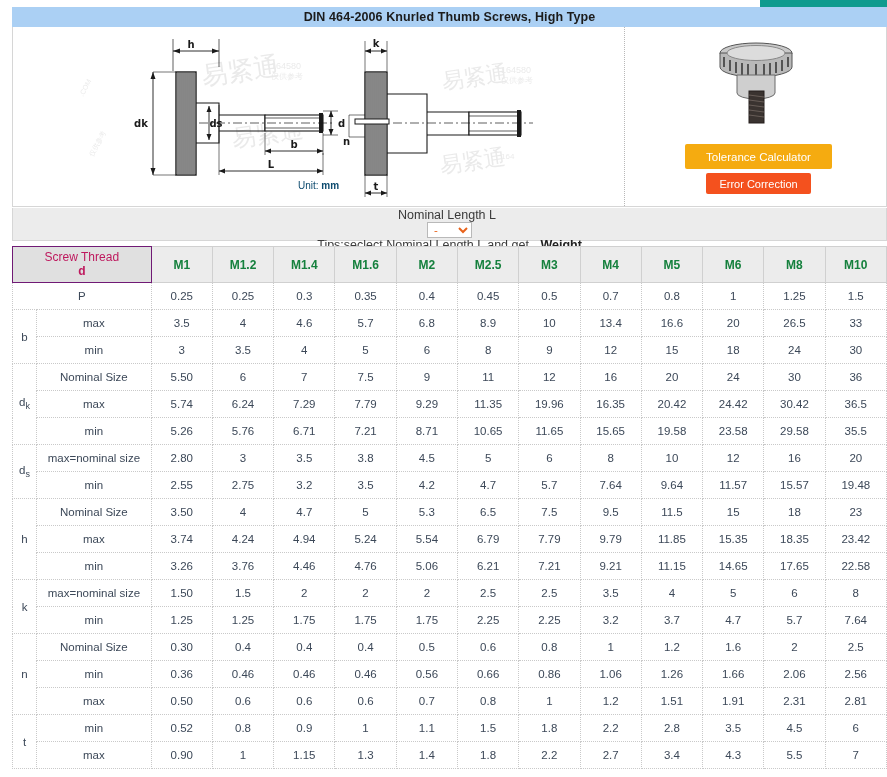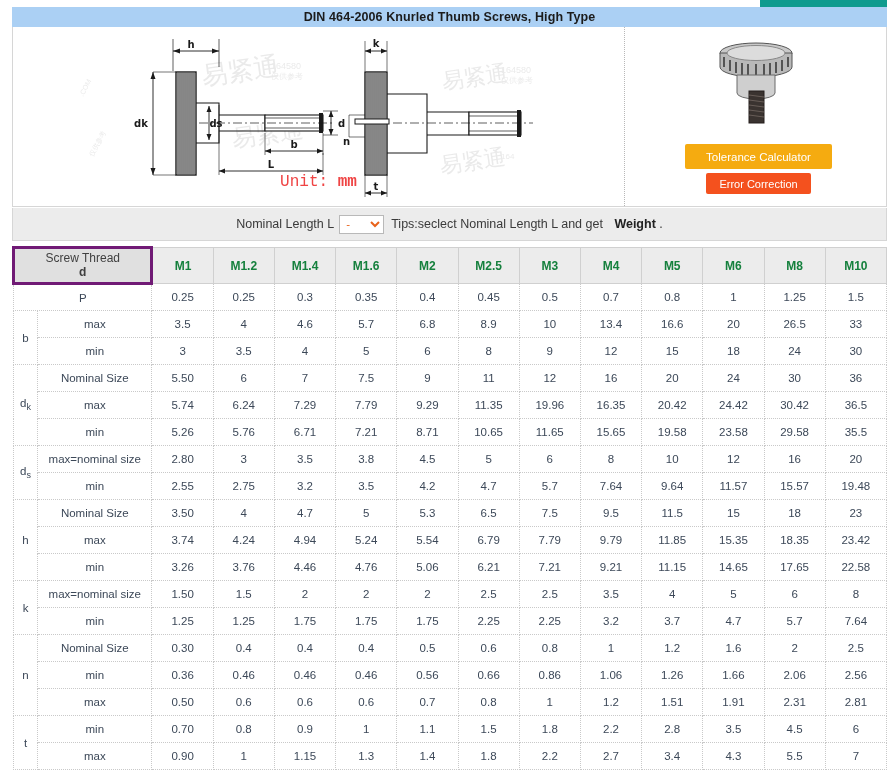--- a/index.html
+++ b/index.html
@@ -45,23 +45,22 @@
     border-right: 1px dotted #b8b8b8;
     position: relative;
   }
   .img-col {
     flex: 1; height: 100%;
     position: relative;
   }
   .unit-label {
     position: absolute; bottom: 15px; left: 0; right: 0;
     text-align: center;
-    font-size: 16px;
-    color: #ef4444;
-    font-family: Liberation Mono, monospace;
+    font-size: 10px;
+    color: #0c4a6e;
   }
   .unit-label b { font-weight: bold; }
 
   .btn-tolerance {
     position: absolute; left: 60px; top: 117px;
     width: 147px; height: 25px;
     background: #f5ab10;
     color: #fff; font-size: 11.5px;
     border: none; border-radius: 2px;
     display: flex; align-items: center; justify-content: center;
@@ -77,22 +76,22 @@
     cursor: pointer;
   }
 
   
   .nl-bar {
     position: absolute; top: 208px; left: 12px;
     width: 875px; height: 33px;
     background: #ececec;
     border: 1px solid #d6d6d6;
     border-top: none;
-    display: flex; align-items: center; justify-content: center;
-    font-size: 12.5px; color: #3a3a3a;
+    display: flex; align-items: center; justify-content: space-between;
+    font-size: 12.5px; color: #3a3a3a; flex-direction: column;
   }
   .nl-bar .lbl { margin-right: 5px; }
   .nl-select {
     width: 45px; height: 19px;
     border: 1px solid #b9b9b9;
     background: #fff;
     color: #e8621a;
     font-size: 11.5px;
     font-family: "Liberation Sans", sans-serif;
     padding: 0 2px;
@@ -117,25 +116,25 @@
     color: #3c4858;
     text-align: center;
     vertical-align: middle;
     font-weight: normal;
     padding: 0;
     height: 27px;
     background: #fff;
   }
   table.spec th.hdr-main {
     background: #e0e0e0;
-    color: #404040;
+    color: #be185d;
     font-size: 12px;
     height: 36px;
     line-height: 1.15;
-    border: 3px solid #701a75;
+    border: 1px solid #701a75;
   }
   table.spec th.hdr-size {
     background: #ececec;
     color: #15803d;
     font-weight: bold;
     font-size: 12px;
     height: 36px;
     border: 1px solid #d0d0d0;
   }
   td.sym {
@@ -631,21 +630,21 @@
             <td class="val">1</td>
             <td class="val">1.2</td>
             <td class="val">1.51</td>
             <td class="val">1.91</td>
             <td class="val">2.31</td>
             <td class="val">2.81</td>
           </tr>
           <tr>
             <td class="sym" rowspan="2">t</td>
             <td class="sub">min</td>
-            <td class="val">0.70</td>
+            <td class="val">0.52</td>
             <td class="val">0.8</td>
             <td class="val">0.9</td>
             <td class="val">1</td>
             <td class="val">1.1</td>
             <td class="val">1.5</td>
             <td class="val">1.8</td>
             <td class="val">2.2</td>
             <td class="val">2.8</td>
             <td class="val">3.5</td>
             <td class="val">4.5</td>

